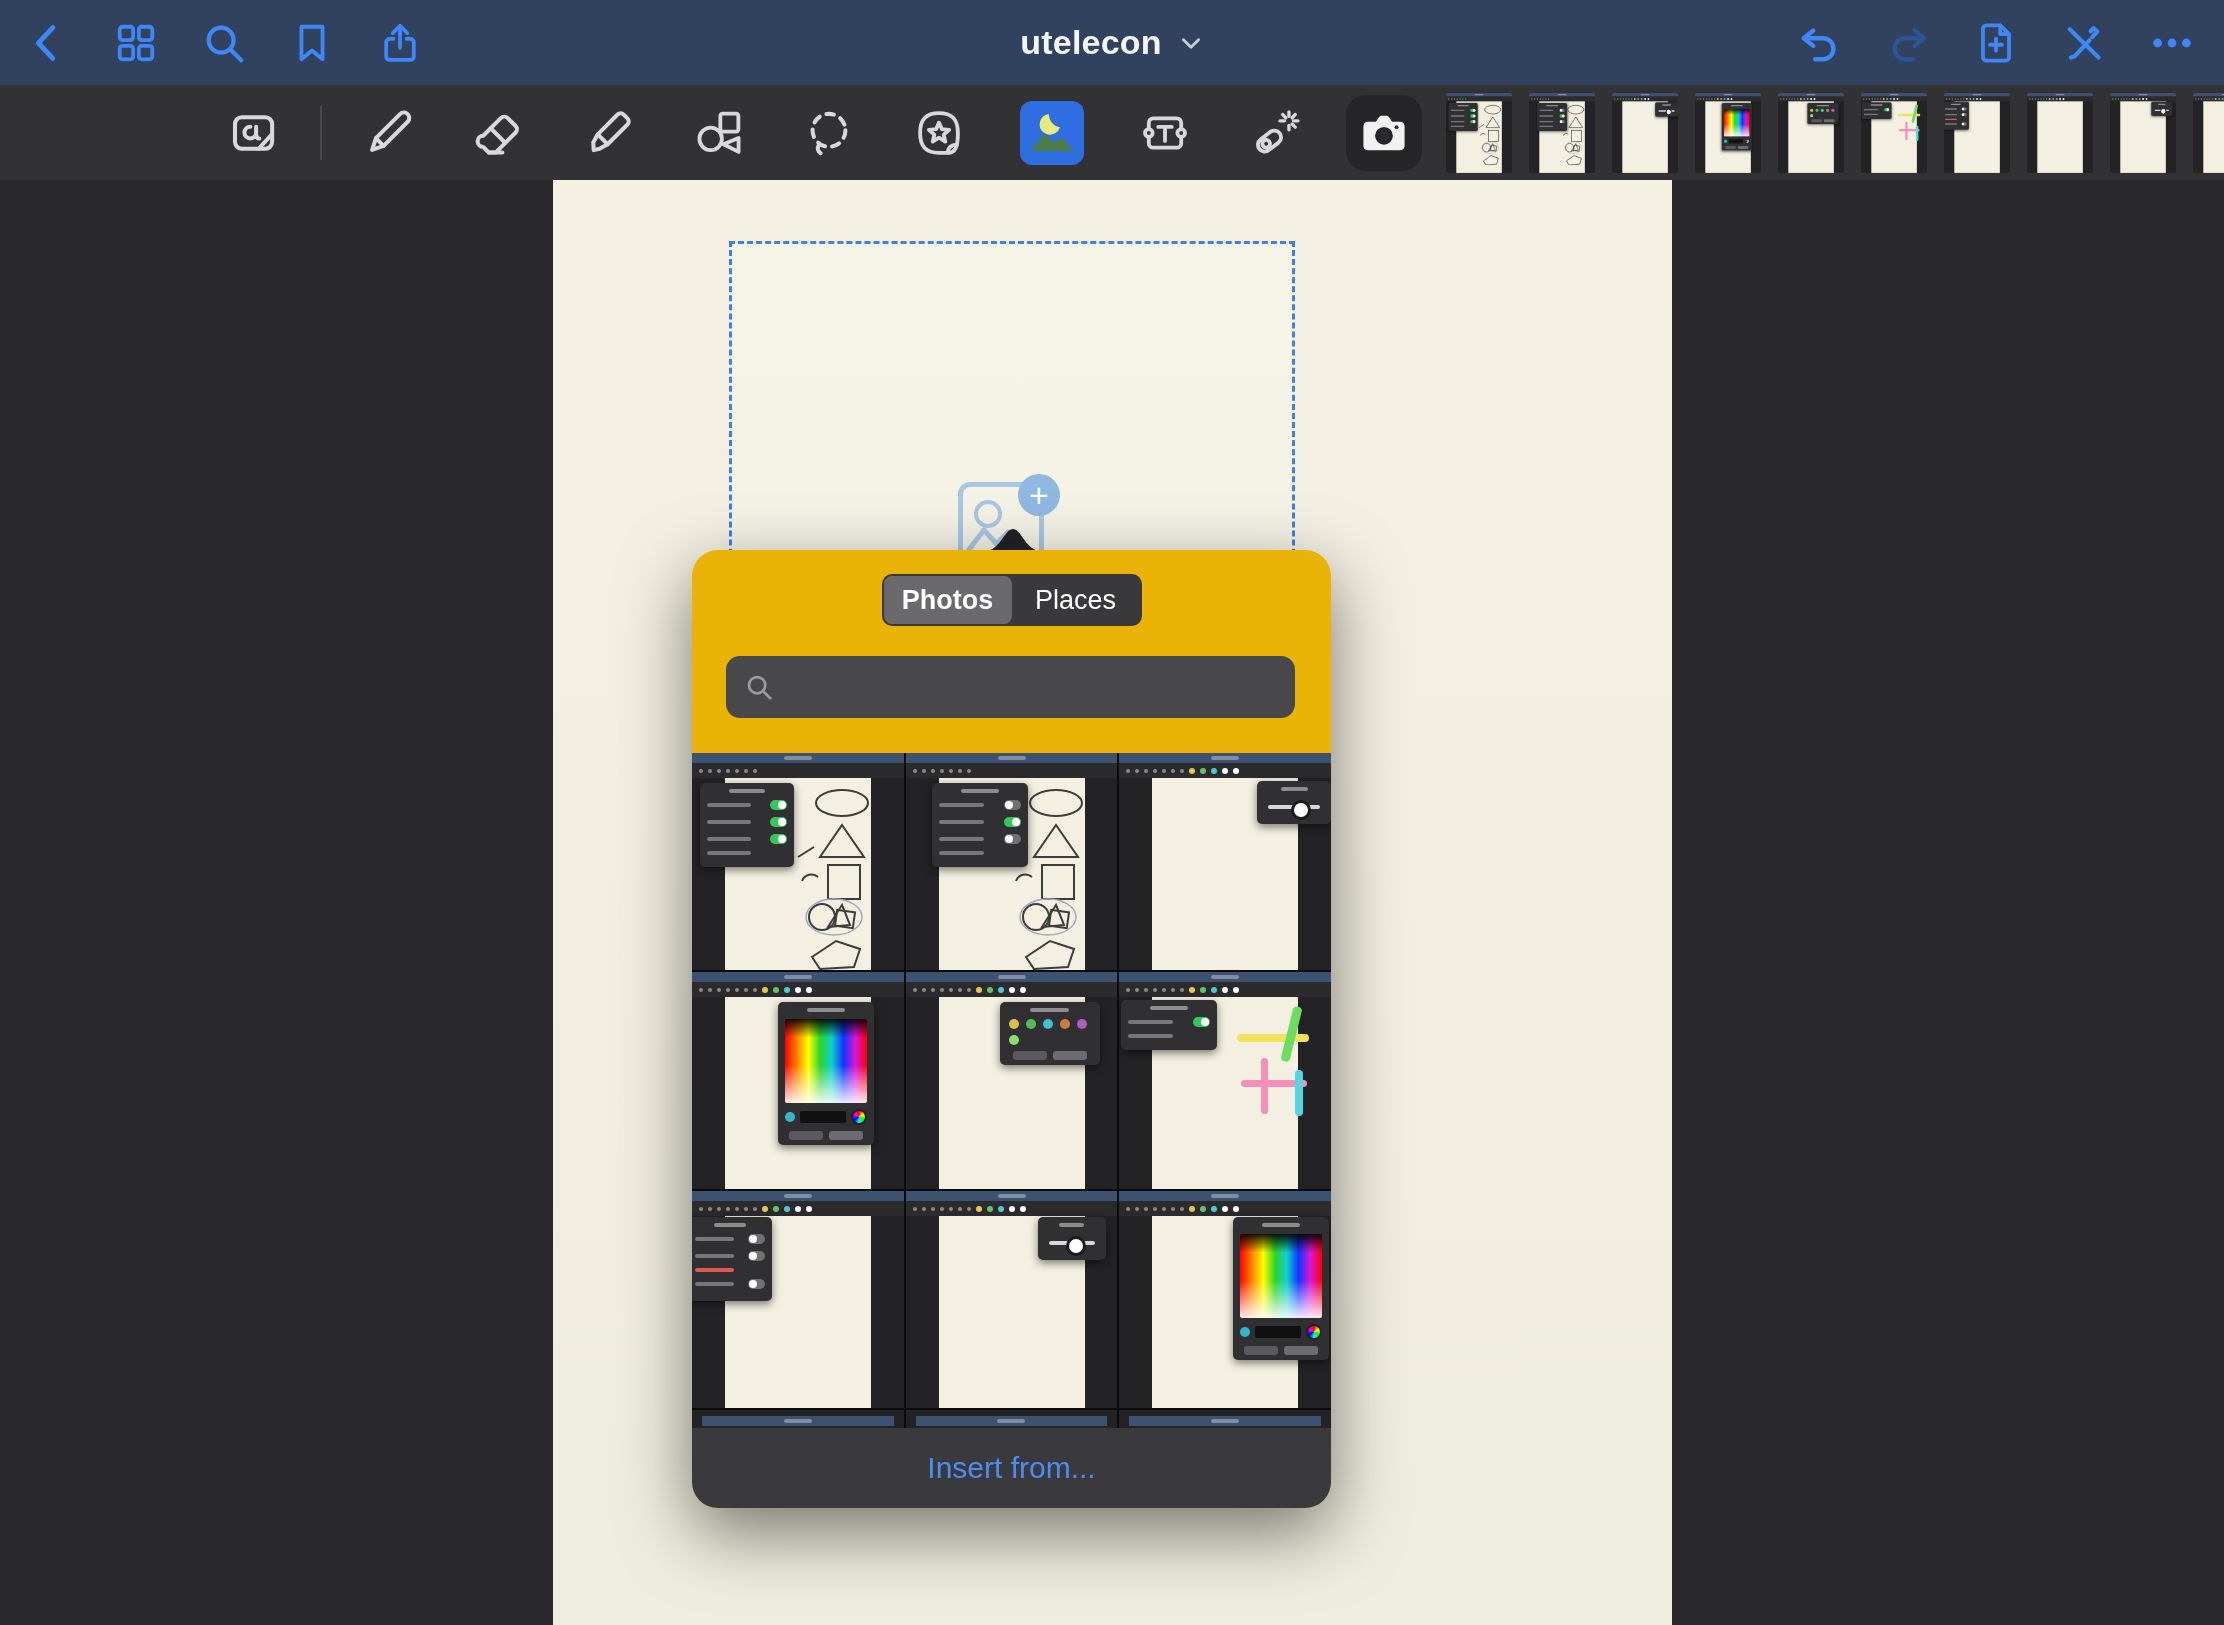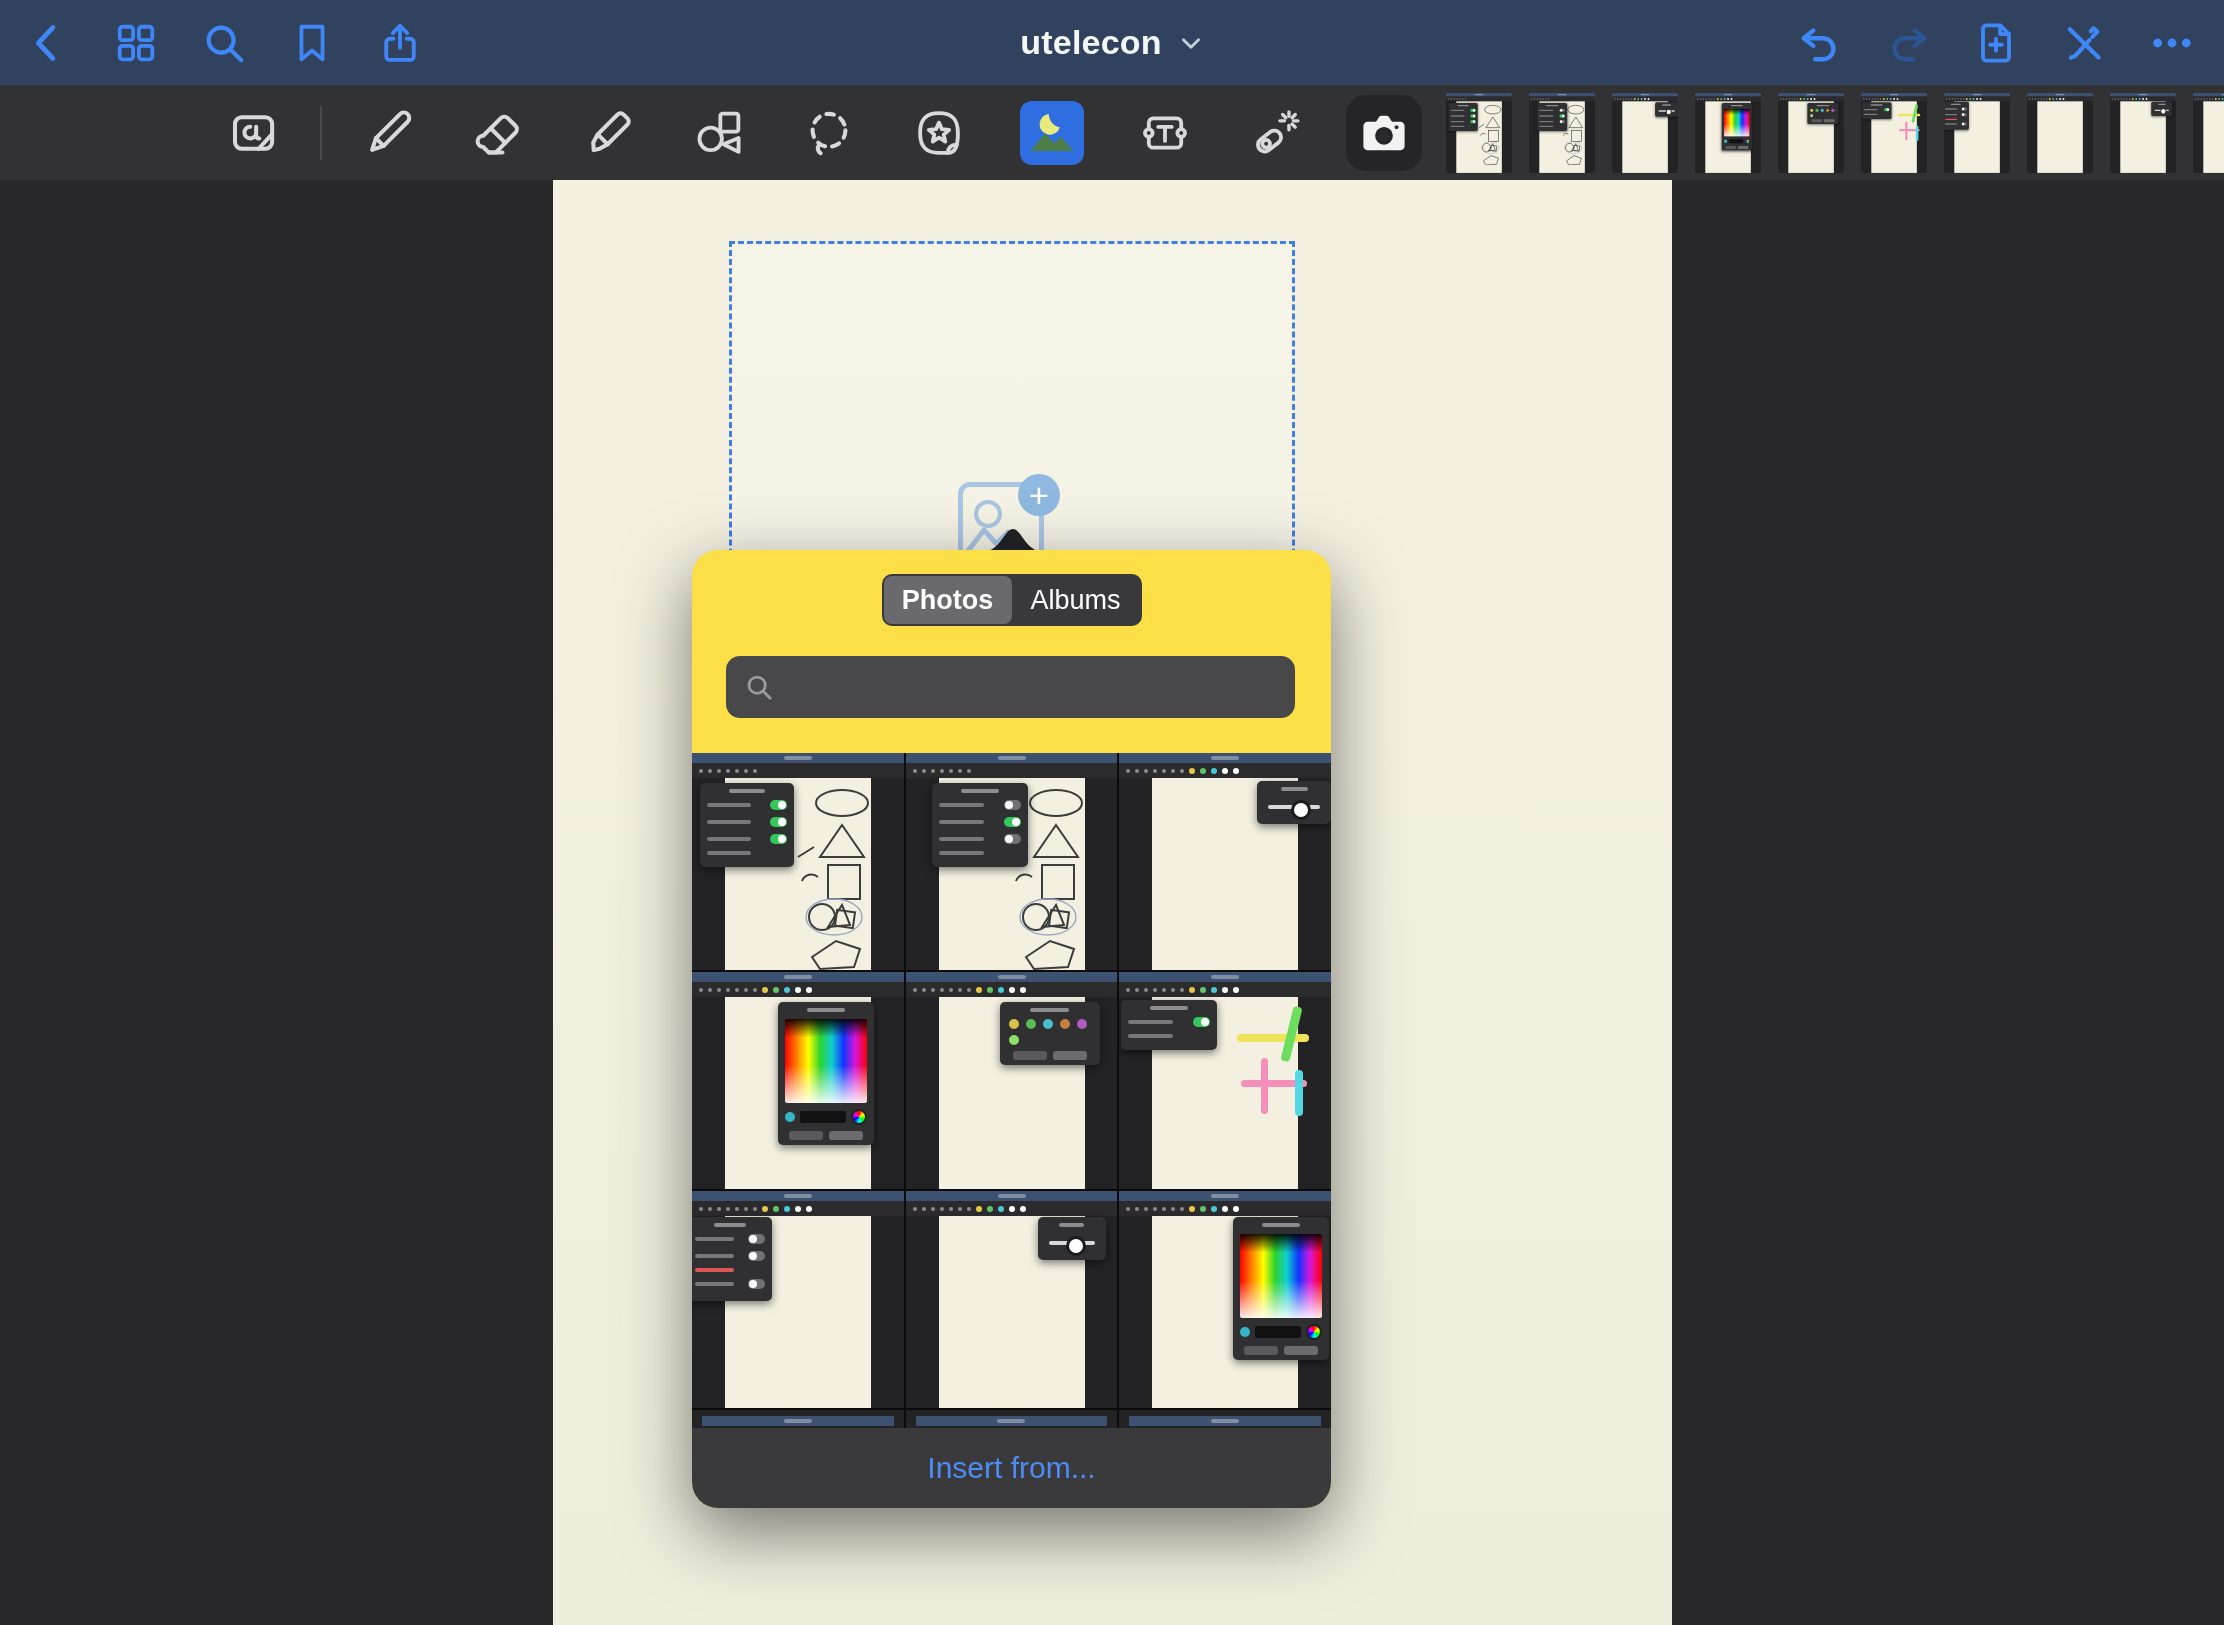--- a/index.html
+++ b/index.html
@@ -32,21 +32,21 @@
   #canvas-page{position:absolute;left:553px;top:180px;width:1119px;bottom:0;background:linear-gradient(180deg,#f4f1e2,#efedde);z-index:1;}
   #selection-rect{position:absolute;left:729px;top:241px;width:560px;height:552px;border:3px dashed #3f7fe8;background:rgba(255,255,255,.18);z-index:2;}
   #placeholder{position:absolute;left:958px;top:474px;width:110px;height:95px;z-index:3;}
   #placeholder .frame{position:absolute;left:0;top:8px;width:76px;height:78px;border:5px solid #a9c6e4;border-radius:12px;}
   #placeholder .dot{position:absolute;left:16px;top:26px;width:20px;height:20px;border:4px solid #a9c6e4;border-radius:50%;}
   #placeholder .mt{position:absolute;left:4px;top:44px;}
   #add-photo-btn{position:absolute;right:8px;top:0;width:42px;height:42px;border:none;border-radius:50%;background:#8fb9e0;color:#fff;display:flex;align-items:center;justify-content:center;cursor:pointer;font-size:34px;line-height:1;padding:0;}
 
   
   #popup-arrow{position:absolute;left:981px;top:522px;z-index:39;}
-  #popup{position:absolute;left:692px;top:550px;width:639px;height:958px;background:#fde047;border-radius:26px;overflow:hidden;z-index:40;box-shadow:0 24px 70px rgba(0,0,0,.5);}
+  #popup{position:absolute;left:692px;top:550px;width:639px;height:958px;background:#eab308;border-radius:26px;overflow:hidden;z-index:40;box-shadow:0 24px 70px rgba(0,0,0,.5);}
   #seg{position:absolute;left:50%;transform:translateX(-50%);top:24px;width:260px;height:52px;background:#39393c;border-radius:10px;display:flex;padding:2px;box-sizing:border-box;}
   .seg-btn{flex:1;border:none;background:transparent;color:#fff;font-size:27px;border-radius:8px;cursor:pointer;font-family:inherit;}
   .seg-btn.sel{background:#69696e;font-weight:bold;}
   #searchbar{position:absolute;left:34px;right:36px;top:106px;height:62px;background:#48484b;border-radius:14px;display:flex;align-items:center;padding:0 18px;box-sizing:border-box;gap:12px;}
   #searchbar .icon{color:#9a9aa0;}
   #search-input{flex:1;background:transparent;border:none;outline:none;color:#e8e8ea;font-size:29px;font-family:inherit;}
   #search-input::placeholder{color:#9a9aa0;}
   #photo-grid{position:absolute;left:0;right:0;top:203px;height:675px;background:#0b0b0c;display:grid;grid-template-columns:1fr 1fr 1fr;grid-template-rows:217px 217px 217px 20px;gap:2px;}
   .cell{position:relative;overflow:hidden;cursor:pointer;}
   #popup-footer{position:absolute;left:0;right:0;bottom:0;height:80px;background:#3a3a3d;display:flex;align-items:center;justify-content:center;}
@@ -635,21 +635,21 @@
         </div>
       </div>
   </div>
 
   <svg id="popup-arrow" width="64" height="30" viewBox="0 0 64 30">
       <path d="M0 30 C20 30 23 7 32 7 C41 7 44 30 64 30 Z" fill="#222325"></path>
     </svg>
   <div id="popup">
     <div id="seg">
       <button class="seg-btn sel">Photos</button>
-      <button class="seg-btn">Albums</button>
+      <button class="seg-btn">Places</button>
     </div>
     <div id="searchbar">
       <span class="icon" id="search-ic">
           <svg width="30" height="30" viewBox="0 0 24 24" fill="none" stroke="currentColor" stroke-width="2.2" stroke-linecap="round">
             <circle cx="10.5" cy="10.5" r="6.5"></circle>
             <line x1="15.6" y1="15.6" x2="21" y2="21"></line>
           </svg>
         </span>
     </div>
     <div id="photo-grid">

